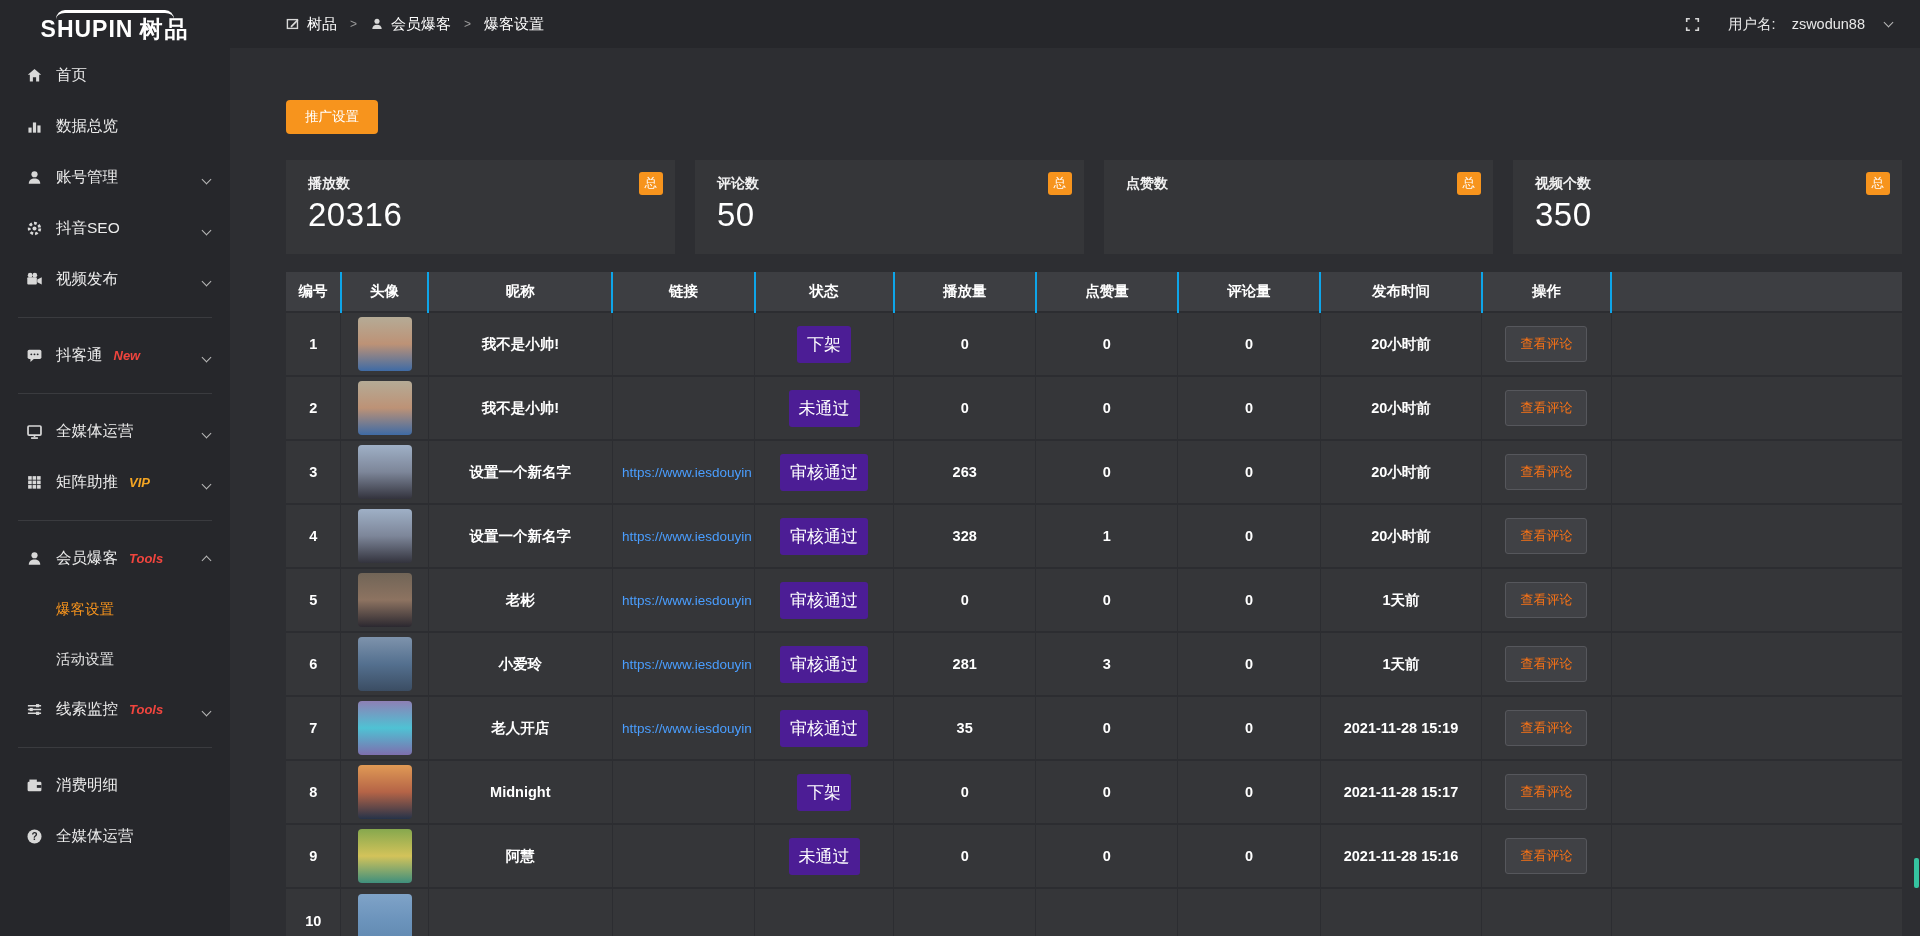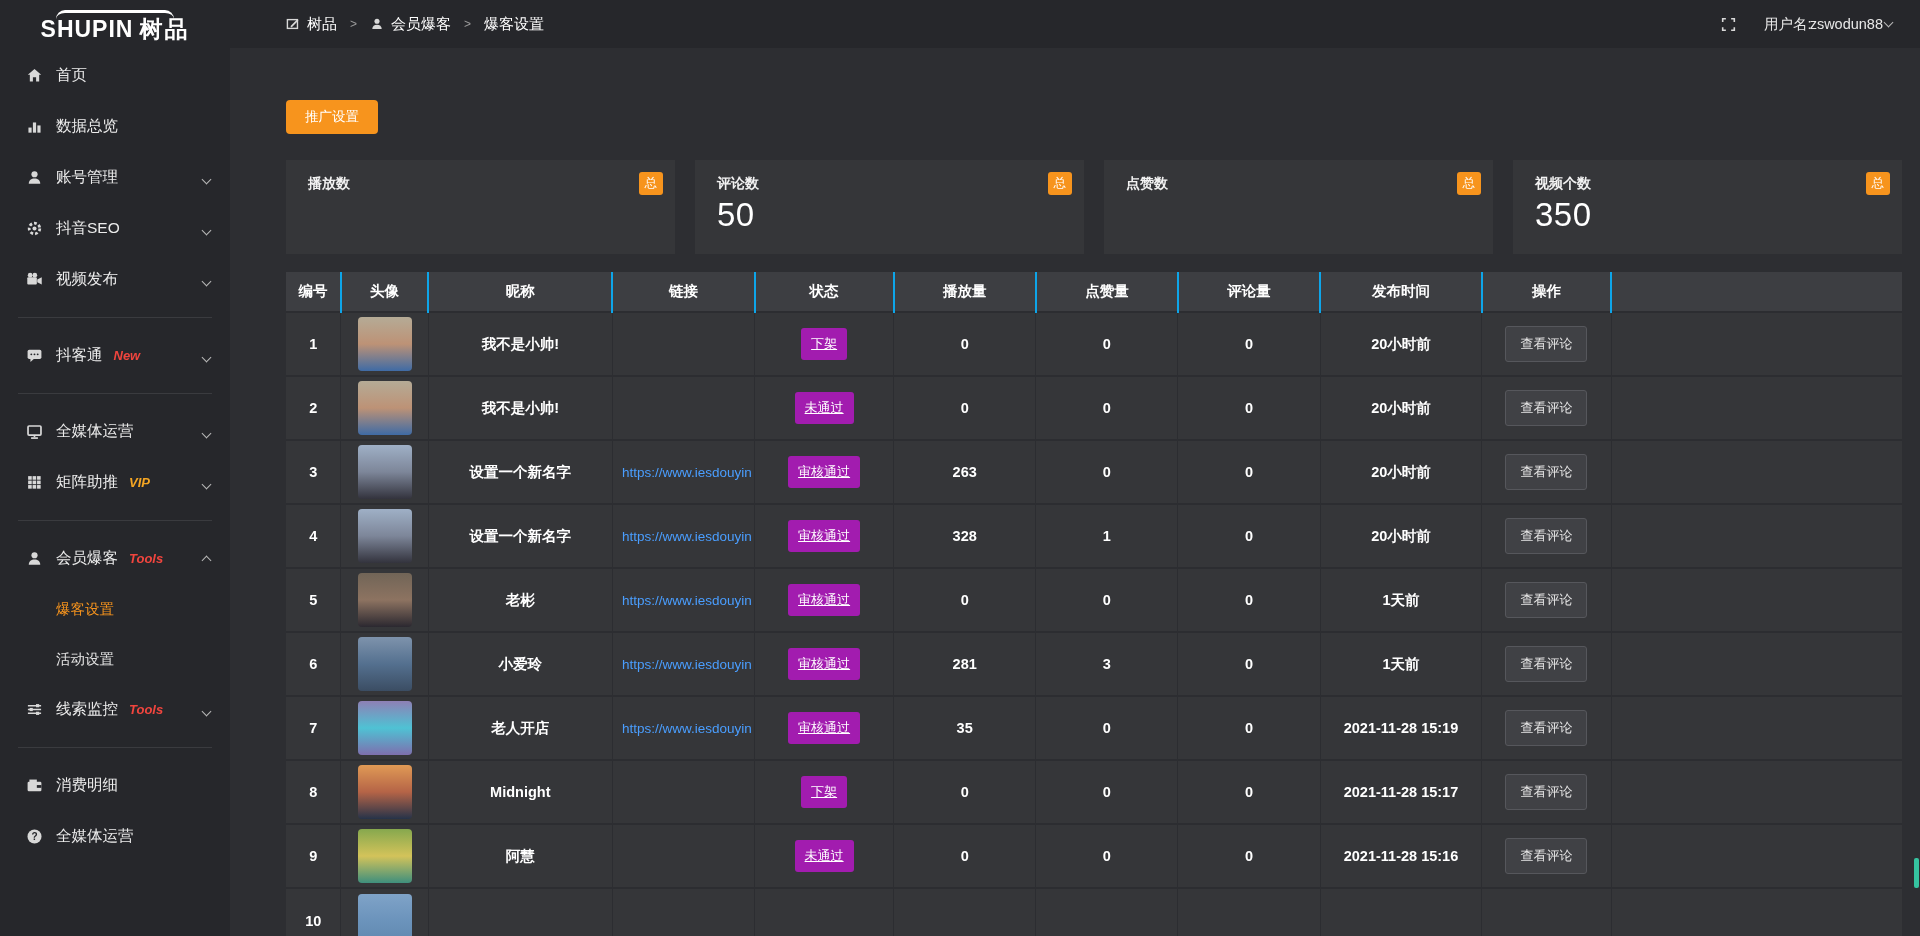--- a/index.html
+++ b/index.html
@@ -12,21 +12,21 @@
   
   .topbar { position:fixed; top:0; left:0; right:0; height:48px; background:#26272b; display:flex; align-items:center; z-index:20; }
   .logo { width:230px; flex:0 0 230px; display:flex; flex-direction:column; align-items:center; justify-content:space-between; padding-top:2px; }
   .logo-arc { width:118px; height:9px; border-top:3px solid #fff; border-radius:60px 60px 0 0; margin-bottom:-1px; }
   .logo-line { font-size:23px; font-weight:800; color:#fff; letter-spacing:1px; line-height:1; white-space:nowrap; }
   .logo-line .cn { margin-left:6px; letter-spacing:2px; }
   .breadcrumb { margin-left:56px; display:flex; align-items:center; font-size:15px; color:#fff; }
   .bc-item { display:flex; align-items:center; gap:7px; cursor:default; }
   .bc-sep { color:#9b9b9b; margin:0 13px; font-size:12px; }
   .topbar-right { margin-left:auto; display:flex; align-items:center; gap:28px; padding-right:28px; font-size:14.5px; }
-  .user-menu { display:flex; align-items:center; gap:2px; cursor:pointer; }
+  .user-menu { display:flex; align-items:center; gap:20px; cursor:pointer; }
   
   .sidebar { position:fixed; top:48px; left:0; bottom:0; width:230px; background:#26272b; padding-top:2px; overflow:hidden; z-index:10; }
   .side-item { height:51px; display:flex; align-items:center; padding:0 20px 0 25px; font-size:15.5px; color:#ececec; cursor:pointer; }
   .side-icon { width:18px; height:18px; margin-right:13px; display:inline-flex; align-items:center; justify-content:center; flex:0 0 18px; }
   .side-badge { font-size:13px; font-style:italic; font-weight:bold; margin-left:11px; }
   .side-chevron { margin-left:auto; }
   .chev { display:inline-block; width:7px; height:7px; border-right:1.6px solid #b9b9b9; border-bottom:1.6px solid #b9b9b9; transform:rotate(45deg); margin-top:-3px; }
   .chev.up { transform:rotate(225deg); margin-top:4px; }
   .side-divider { height:1px; background:#3a3b3f; margin:12px 18px; }
   .side-sub { height:50px; display:flex; align-items:center; padding-left:56px; font-size:14.5px; color:#e3e3e3; cursor:pointer; }
@@ -40,22 +40,22 @@
   .card-value { font-size:33px; color:#fff; margin-top:3px; letter-spacing:.5px; }
   .card-badge { position:absolute; top:12px; right:12px; background:#f7941d; color:#fff; font-size:12.5px; line-height:1; padding:5px 6px; border-radius:3px; }
   
   .table-wrap { margin-top:18px; }
   table { width:100%; border-collapse:collapse; table-layout:fixed; }
   thead th { height:40px; background:#3d3e42; color:#fff; font-size:14.5px; font-weight:700; border-right:2px solid #0ea5e9; }
   thead th.no-r, tbody td.no-r { border-right:none; }
   tbody td { height:64px; background:#353639; text-align:center; vertical-align:middle; font-size:14.5px; font-weight:700; color:#fff; border-top:2px solid #2c2d31; border-right:1px solid #2c2d31; overflow:hidden; }
   .avatar { display:inline-block; width:54px; height:54px; border-radius:4px; vertical-align:middle; }
   .link { display:block; color:#4a9eff; font-weight:400; font-size:13.5px; white-space:nowrap; overflow:hidden; text-align:left; padding-left:8px; cursor:pointer; text-decoration:none; }
-  .status-badge { display:inline-block; background:#a21caf; color:#fff; font-size:13px; font-weight:400; padding:7px 10px; border-radius:3px; white-space:nowrap; cursor:pointer;text-decoration:underline; }
-  .action-btn { background:#404145; border:1px solid #56575c; color:#e5e5e5; font-size:13px; padding:8px 14px; border-radius:3px; cursor:pointer; font-family:inherit; white-space:nowrap; }
+  .status-badge { display:inline-block; background:#4c1d95; color:#fff; font-size:17px; font-weight:400; padding:7px 10px; border-radius:3px; white-space:nowrap; cursor:pointer; }
+  .action-btn { background:#404145; border:1px solid #56575c; color:#f97316; font-size:13px; padding:8px 14px; border-radius:3px; cursor:pointer; font-family:inherit; white-space:nowrap; }
   .scroll-thumb { position:fixed; right:1px; top:858px; width:5px; height:30px; background:#35c3a0; border-radius:2px; z-index:30; }
   svg { display:block; }
 </style>
 </head>
 <body>
 
 <div class="topbar">
   <div class="logo">
     <div class="logo-arc"></div>
     <div class="logo-line">
@@ -245,20 +245,21 @@
       <span class="side-label">全媒体运营</span>
     </div>
   </aside>
 
 <main class="main">
   <button class="promo-btn">推广设置</button>
   <div class="cards" id="cards">
       <div class="card">
         <div class="card-label">播放数</div>
         <span class="card-badge">总</span>
+        <div class="card-value">20316</div>
       </div>
       <div class="card">
         <div class="card-label">评论数</div>
         <span class="card-badge">总</span>
         <div class="card-value">50</div>
       </div>
       <div class="card">
         <div class="card-label">点赞数</div>
         <span class="card-badge">总</span>
       </div>

